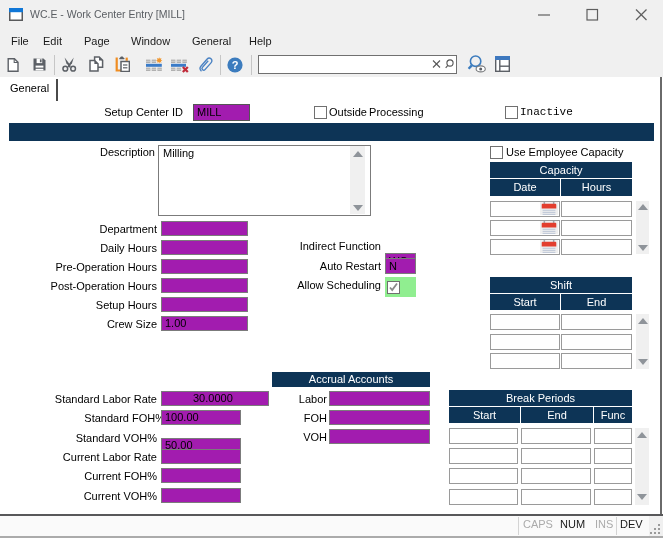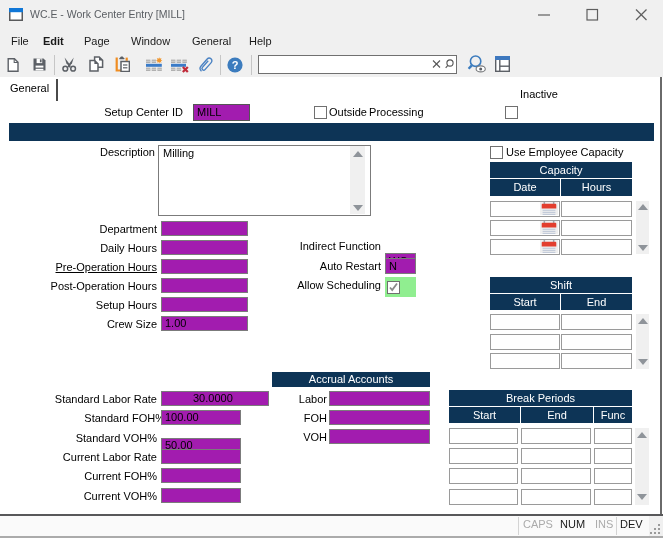--- a/index.html
+++ b/index.html
@@ -32,21 +32,21 @@
   <div class="abs" style="left:30px;top:8px;font-size:10.5px;color:#5a5e63;">WC.E - Work Center Entry [MILL]</div>
   <svg class="abs" style="left:536px;top:6px;" width="114" height="18" viewBox="0 0 114 18">
     <line x1="2" y1="9" x2="14" y2="9" stroke="#5f5f5f" stroke-width="1.2"></line>
     <rect x="51" y="3.5" width="10.5" height="10.5" fill="none" stroke="#5f5f5f" stroke-width="1.2"></rect>
     <line x1="100" y1="3.5" x2="110.5" y2="14" stroke="#5f5f5f" stroke-width="1.2"></line>
     <line x1="110.5" y1="3.5" x2="100" y2="14" stroke="#5f5f5f" stroke-width="1.2"></line>
   </svg>
 
   <div class="abs" style="top:35px;left:0;width:663px;font-size:11px;color:#1a1a1a;">
     <span class="abs" style="left:11px;">File</span>
-    <span class="abs" style="left:43px;font-weight:bold;">Edit</span>
+    <span class="abs" style="left:43px;">Edit</span>
     <span class="abs" style="left:84px;">Page</span>
     <span class="abs" style="left:131px;">Window</span>
     <span class="abs" style="left:192px;">General</span>
     <span class="abs" style="left:249px;">Help</span>
   </div>
 
   <div id="toolbar">
 
     <svg class="abs" style="left:7px;top:58px;" width="12" height="14" viewBox="0 0 12 14">
       <path d="M1.2 0.7 h6.2 l3.6 3.6 v8.9 h-9.8 z" fill="#fff" stroke="#5c6066" stroke-width="1.4"></path>
@@ -165,37 +165,37 @@
   </svg>
 
   <div class="abs" style="left:10px;top:82px;font-size:11px;color:#000;">General</div>
   <div class="abs" style="left:56px;top:79px;width:1.5px;height:22px;background:#4a4a4a;"></div>
 
   <div class="rlbl" style="left:0;top:106px;width:183px;">Setup Center ID</div>
   <div class="box" style="left:193px;top:104px;width:52px;height:15px;border-color:#555;line-height:15px;">MILL</div>
   <div class="cb" style="left:314px;top:106px;"></div>
   <div class="lbl" style="left:329px;top:106px;">Outside Processing</div>
   <div class="cb" style="left:505px;top:106px;"></div>
-  <div class="lbl" style="left:520px;top:88px;">Inactive</div>
+  <div class="lbl" style="left:520px;top:106px;font-family:Liberation Mono, monospace;">Inactive</div>
 
   <div class="abs navy" style="left:9px;top:123px;width:645px;height:18px;"></div>
 
   <div class="rlbl" style="left:0;top:146px;width:155px;">Description</div>
   <div class="abs" style="left:158px;top:145px;width:211px;height:69px;background:#fff;border:1px solid #7b7b7b;"></div>
   <div class="lbl" style="left:163px;top:147px;">Milling</div>
   <div class="sbtrack" style="left:350px;top:146px;width:15px;height:68px;"></div>
   <div class="tri-up" style="left:352.5px;top:151px;"></div>
   <div class="tri-dn" style="left:352.5px;top:205px;"></div>
 
   <div id="leftstack">
     <div class="rlbl" style="left:0;top:223px;width:157px;">Department</div>
     <div class="box" style="left:161px;top:221px;width:82px;height:13px;"></div>
     <div class="rlbl" style="left:0;top:242px;width:157px;">Daily Hours</div>
     <div class="box" style="left:161px;top:240px;width:82px;height:13px;"></div>
-    <div class="rlbl" style="left:0;top:261px;width:157px;text-decoration:underline;">Pre-Operation Hours</div>
+    <div class="rlbl" style="left:0;top:261px;width:157px;">Pre-Operation Hours</div>
     <div class="box" style="left:161px;top:259px;width:82px;height:13px;"></div>
     <div class="rlbl" style="left:0;top:280px;width:157px;">Post-Operation Hours</div>
     <div class="box" style="left:161px;top:278px;width:82px;height:13px;"></div>
     <div class="rlbl" style="left:0;top:299px;width:157px;">Setup Hours</div>
     <div class="box" style="left:161px;top:297px;width:82px;height:13px;"></div>
     <div class="rlbl" style="left:0;top:318px;width:157px;">Crew Size</div>
     <div class="box" style="left:161px;top:316px;width:82px;height:13px;">1.00</div>
 
     <div class="rlbl" style="left:0;top:393px;width:157px;">Standard Labor Rate</div>
     <div class="box" style="left:161px;top:391px;width:75px;height:13px;padding-left:31px;">30.0000</div>

